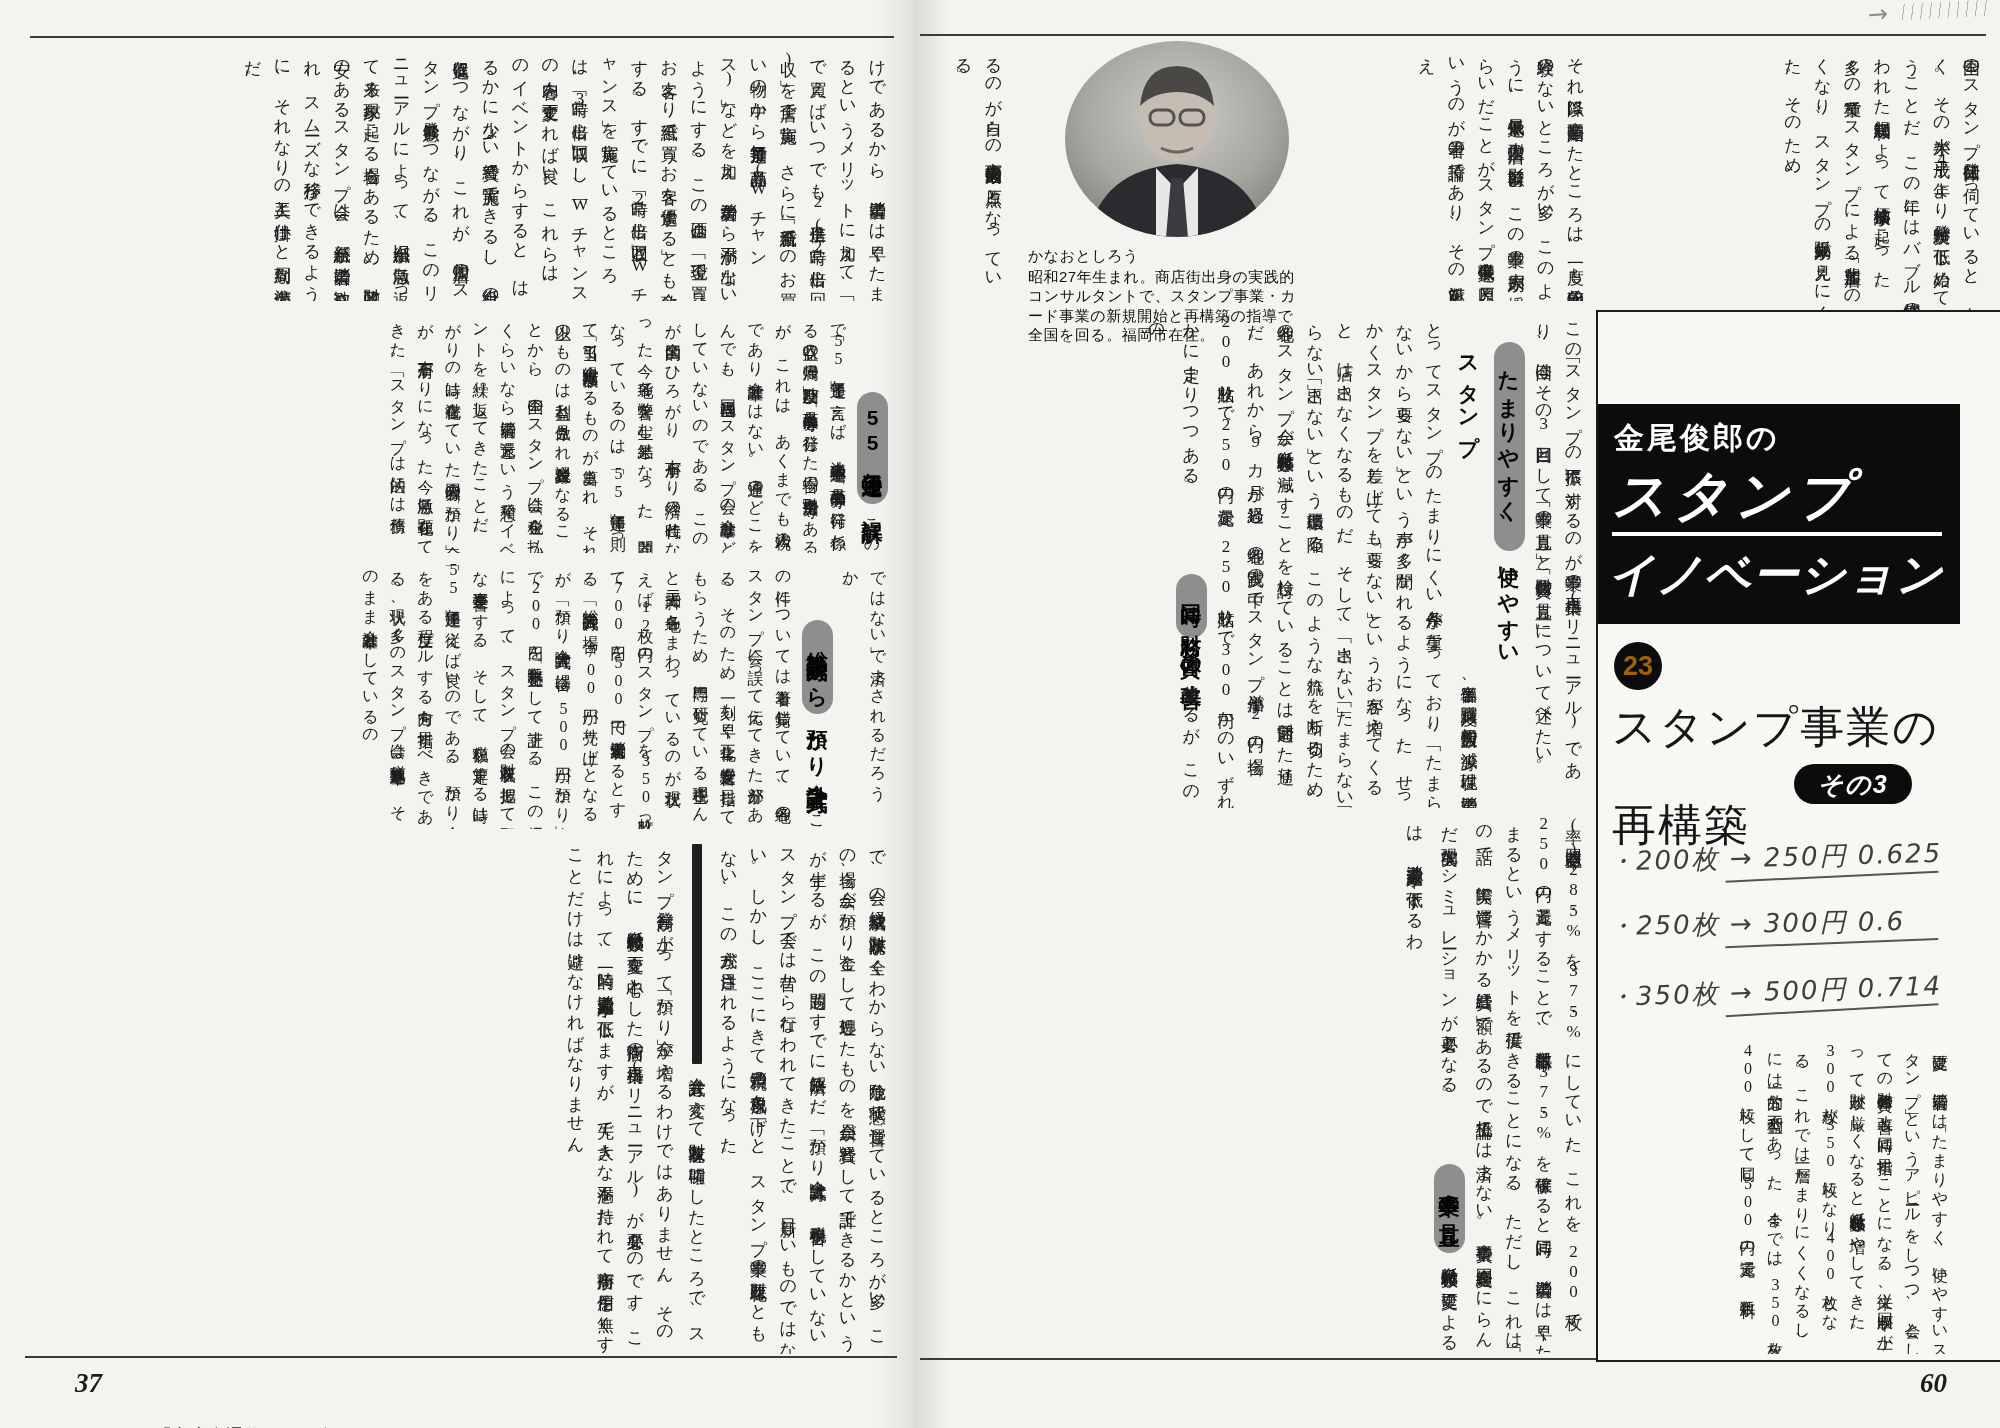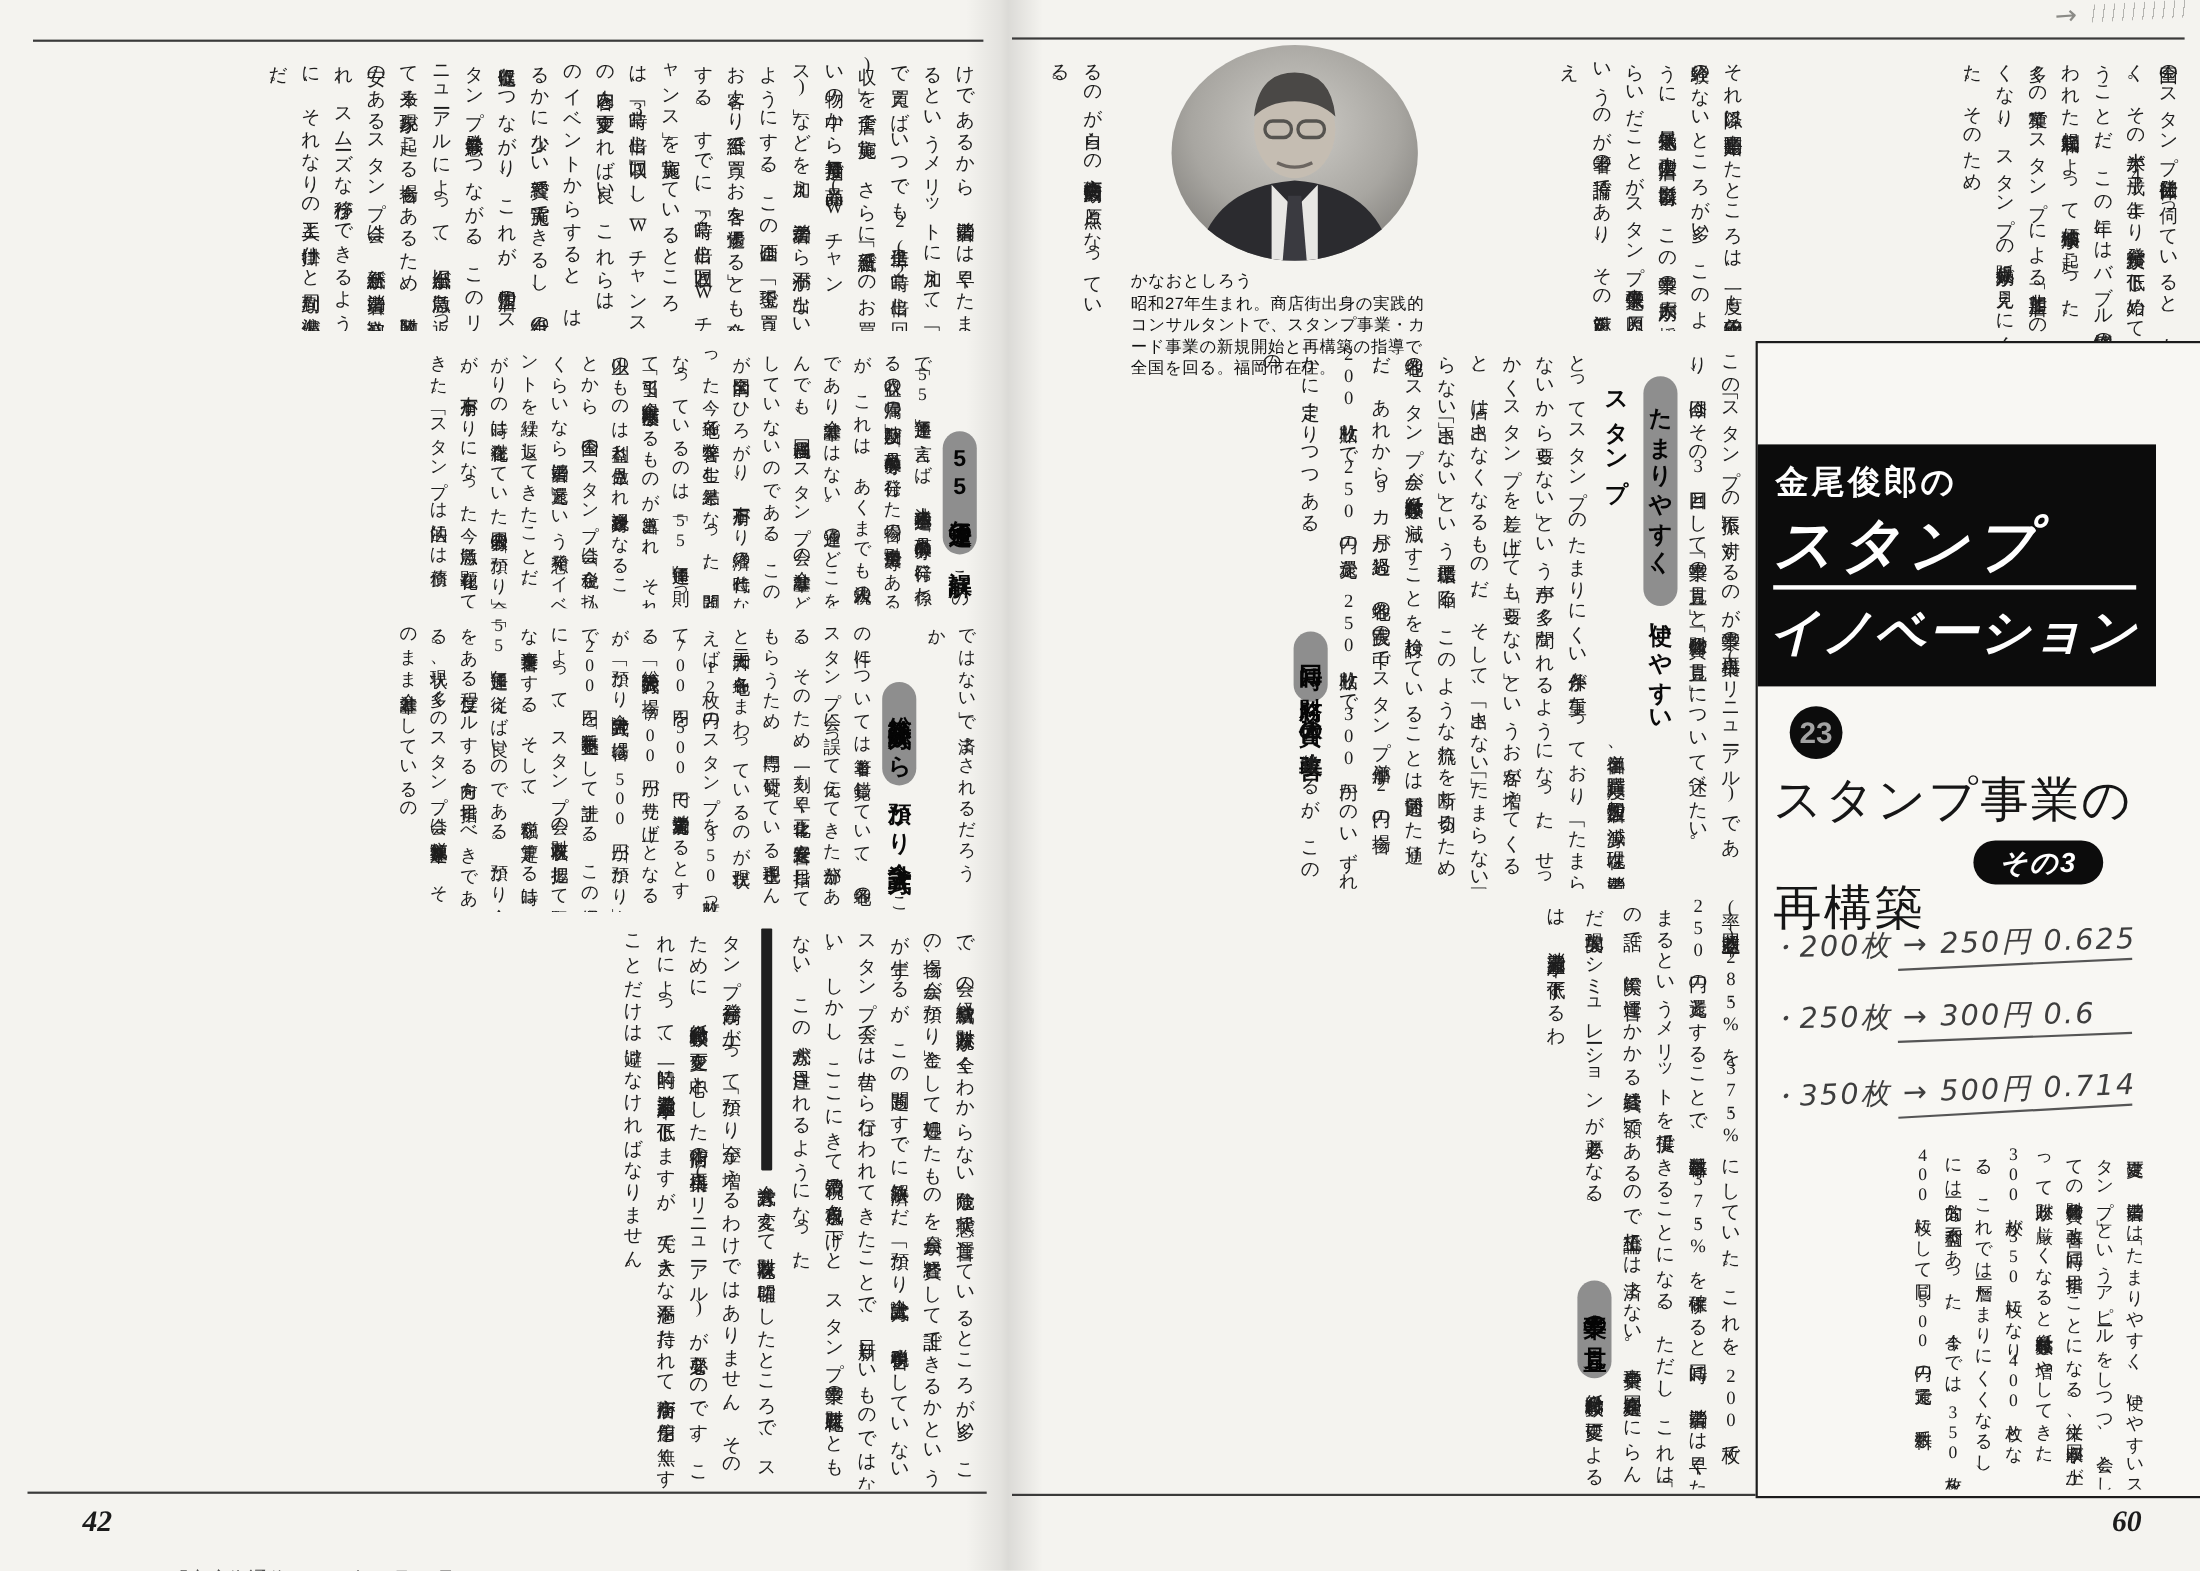--- a/index.html
+++ b/index.html
@@ -59,22 +59,22 @@
   }
   .banner{
     position:absolute;left:0px;top:92px;width:362px;height:220px;
     background:#0c0c0c;color:#fff;font-family:"Liberation Sans",sans-serif;
   }
   .banner .b-author{position:absolute;left:16px;top:14px;font-size:30px;font-weight:bold;letter-spacing:3px;}
   .banner .b-line1{position:absolute;left:14px;top:56px;font-size:54px;font-weight:bold;letter-spacing:6px;font-style:italic;}
   .banner .b-rule{position:absolute;left:14px;top:128px;width:330px;height:4px;background:#fff;}
   .banner .b-line2{position:absolute;left:10px;top:140px;font-size:46px;font-weight:bold;letter-spacing:1px;font-style:italic;}
   .badge{
-    position:absolute;left:29px;top:330px;width:48px;height:48px;border-radius:50%;
-    background:#0c0c0c;color:#a3a3a3;font-family:"Liberation Sans",sans-serif;
+    position:absolute;left:16px;top:330px;width:48px;height:48px;border-radius:50%;
+    background:#0c0c0c;color:#a16207;font-family:"Liberation Sans",sans-serif;
     font-size:27px;font-weight:bold;display:flex;align-items:center;justify-content:center;
   }
   .box-title1{position:absolute;left:14px;top:386px;font-family:"Liberation Sans",sans-serif;font-size:44px;color:#161616;letter-spacing:2px;}
   .box-title2{position:absolute;left:14px;top:442px;font-family:"Liberation Sans",sans-serif;font-size:44px;color:#161616;letter-spacing:2px;margin-top:42px;}
   .sub-badge{
     position:absolute;left:196px;top:452px;width:118px;height:40px;border-radius:999px;
     background:#0c0c0c;color:#fff;font-family:"Liberation Sans",sans-serif;
     font-size:25px;font-weight:bold;font-style:italic;display:flex;align-items:center;justify-content:center;letter-spacing:2px;
   }
   .hand{
@@ -121,21 +121,21 @@
 </div>
 
 <div class="vtext small" style="left:40px;top:560px;width:852px;height:269px;">
   <span>ではない」で済まされるだろうか。</span><span class="hv pad60 hmax300"><span class="hv-oval">総額計上方式から</span><span class="hv-bold">預かり金計上方式へ</span></span><span>この件については筆者も錯覚していて、各地のスタンプ会に誤って伝えてきた部分がある。そのため、一刻も早く正常化し安定経営を目指してもらうため、専門に研究している税理士さんと二人三脚で各地をまわっているのが現状だ。例えば1枚2円のスタンプを350枚貼って700円を500円で消費者還元するとする。「総額計上方式」の場合、700円が売り上げとなるが、「預かり金計上方式」の場合は、500円が「預かり金」で200円を「手数料売上」として計上する。この経理処理によって、スタンプ会の財政状況を把握して堅実な事業運営をする。そして、税額を算定する時は「55年通達」に従えば良いのである。預かり金をある程度プールする方向を目指すべきである。現状、多くのスタンプ会は税額算定基準を、そのまま会計基準としているの</span>
 </div>
 
 <div class="vtext" style="left:40px;top:838px;width:852px;height:516px;">
   <span>で、会の経営成績や財政状況が全くわからない危険な状態で運営しているところが多い。この場合、会が「預かり金」として処理したものを会員が「経費」として計上できるかという疑問が生ずるが、この問題もすでに解決済みだ。「預かり金計上方式」は、税務申告をしていないスタンプ会では昔から行なわれてきたことで、目新しいものではない。しかし、ここにきて消費税の免税点引き下げと、スタンプ事業の財政悪化にともない、この方式が注目されるようになった。</span><span class="divbar"></span><span>会計方式を変えて財政状況を明確にしたところで、スタンプ発行高が上がって「預かり金」が増えるわけではありません。そのために、台紙貼付枚数の変更を中心とした商店街の再構築(リニューアル)が必要なのです。これによって、一時的に消費者還元率が低下しますが、先で大きな不満を持たれて商店街が信用を無くすことだけは避けなければなりません。</span>
 </div>
 
-<div class="footer pageno" style="left:75px;top:1368px;">42</div>
+<div class="footer pageno" style="left:75px;top:1368px;">37</div>
 <div class="footer foottitle" style="left:150px;top:1376px;">「商店街通信」 2003年12月 50号</div>
 
 <div class="page" style="left:905px;width:1095px;"></div>
 
 <div class="rule" style="left:920px;top:34px;width:1066px;height:2px;"></div>
 <div class="rule" style="left:920px;top:1358px;width:1070px;height:2px;"></div>
 
 <div class="vtext" style="left:1600px;top:46px;width:386px;height:352px;">
   <span>全国のスタンプ発行団体に伺っていると、ある共通点に気付く。その大半が平成4年より発行実績が低下し始めているということだ。この年にはバブル崩壊後の景気対策として行われた規制緩和によって価格破壊が起こった。そのため、多くの業種でスタンプによる「非加盟店との差別化」ができなくなり、スタンプの販促効果が見えにくくなった。そのため、</span>
 </div>

